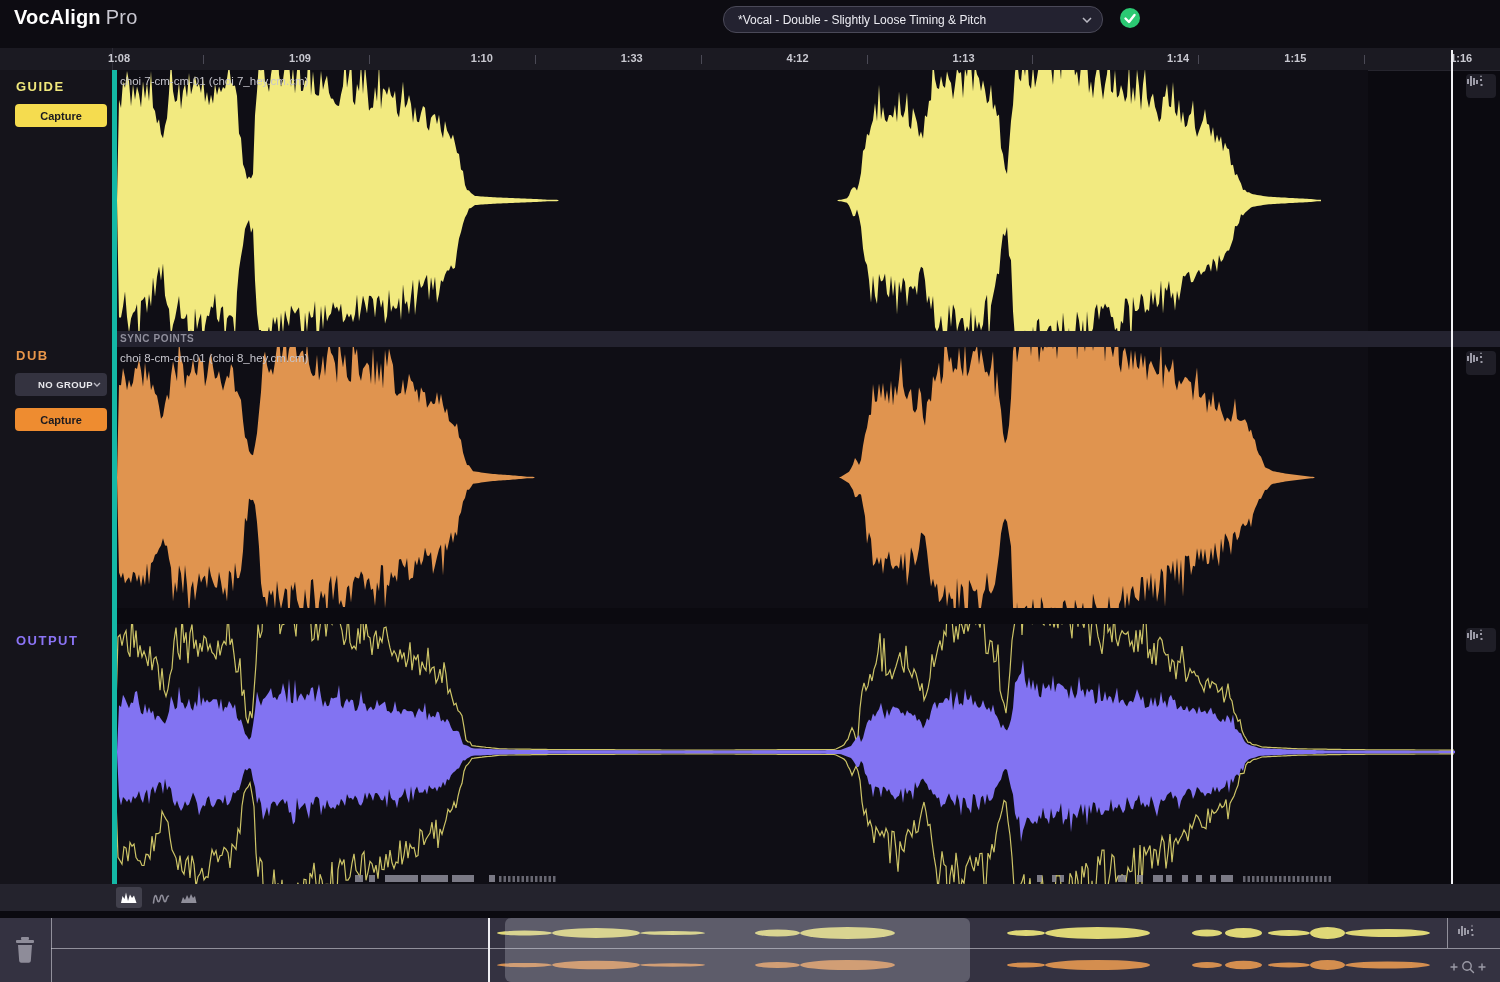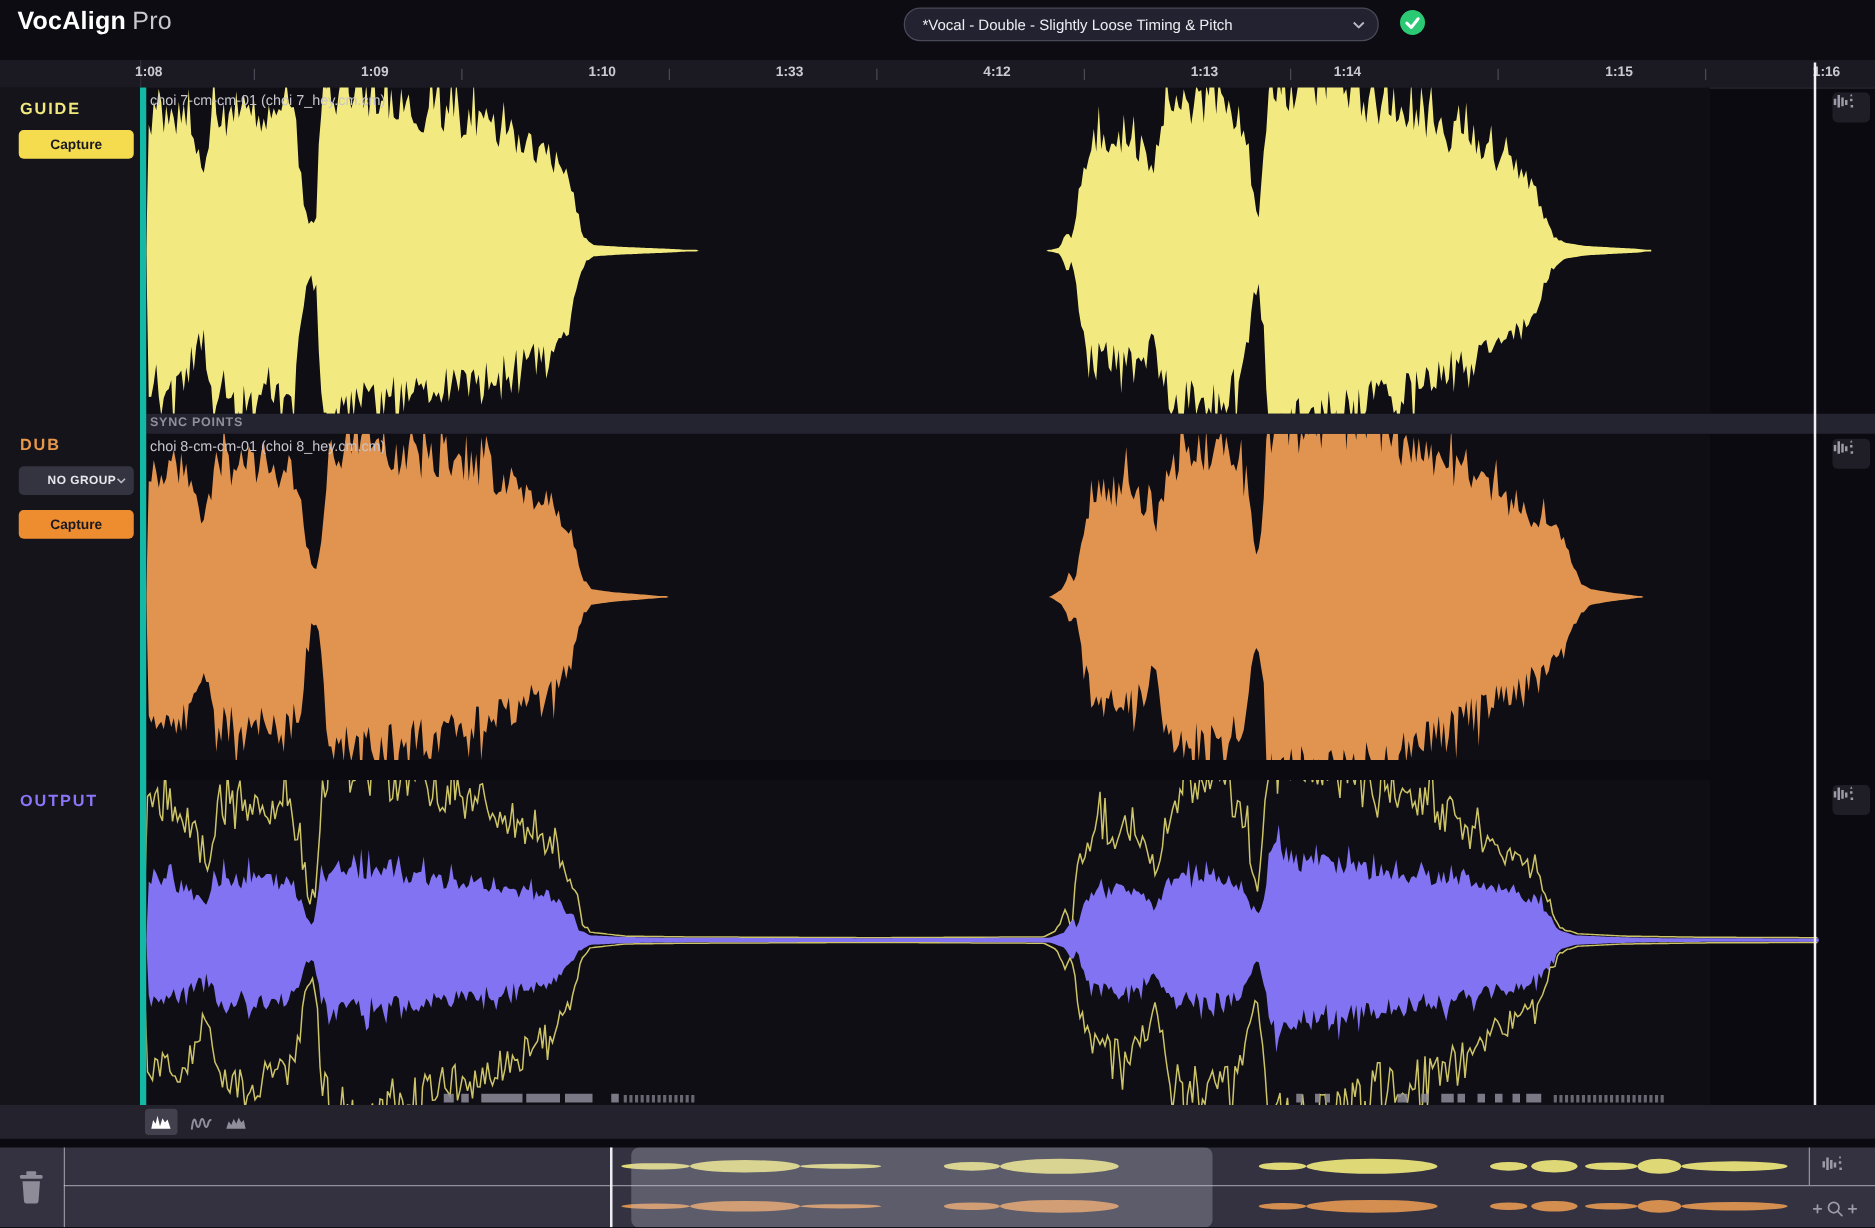--- a/index.html
+++ b/index.html
@@ -96,21 +96,21 @@
       <span class="rl" style="left: 288.9px;">1:09</span>
       <div class="tick" style="left: 368.85px;"></div>
       <span class="rl" style="left: 454.8px; margin-left: 16px;">1:10</span>
       <div class="tick" style="left: 534.75px;"></div>
       <span class="rl" style="left: 620.7px;">1:33</span>
       <div class="tick" style="left: 700.65px;"></div>
       <span class="rl" style="left: 786.6px;">4:12</span>
       <div class="tick" style="left: 866.55px;"></div>
       <span class="rl" style="left: 952.5px;">1:13</span>
       <div class="tick" style="left: 1032.45px;"></div>
-      <span class="rl" style="left: 1067px;">1:14</span>
+      <span class="rl" style="left: 1167px;">1:14</span>
       <div class="tick" style="left: 1198.35px;"></div>
       <span class="rl" style="left: 1284.3px;">1:15</span>
       <div class="tick" style="left: 1364.25px;"></div>
       <span class="rl" style="left: 1450.2px;">1:16</span>
     </div>
 
   <div class="track" id="track-guide">
     <svg id="wave-guide" width="1500" height="261" viewBox="0 0 1500 261">
         <path d="M117.0 130.5L119.0 29.8L121.0 38.0L123.0 11.2L125.0 18.1L127.0 1.0L129.0 11.4L131.0 36.2L133.0 14.6L135.0 29.8L137.0 16.4L139.0 24.2L141.0 37.5L143.0 11.3L145.0 28.8L147.0 13.1L149.0 31.2L151.0 1.0L153.0 37.6L155.0 41.0L157.0 53.4L159.0 49.2L161.0 63.9L163.0 68.2L165.0 55.8L167.0 48.3L169.0 22.9L171.0 -11.0L173.0 20.9L175.0 32.1L177.0 30.6L179.0 12.0L181.0 39.4L183.0 20.9L185.0 14.1L187.0 27.5L189.0 3.0L191.0 24.4L193.0 16.0L195.0 5.5L197.0 16.9L199.0 13.6L201.0 23.0L203.0 7.5L205.0 32.1L207.0 22.1L209.0 35.5L211.0 24.7L213.0 33.8L215.0 14.1L217.0 25.0L219.0 16.6L221.0 22.3L223.0 17.1L225.0 18.8L227.0 8.7L229.0 -5.7L231.0 12.2L233.0 15.9L235.0 15.6L237.0 26.0L239.0 63.5L241.0 68.1L243.0 94.2L245.0 99.5L247.0 109.2L249.0 106.5L251.0 108.4L253.0 104.0L255.0 45.3L257.0 21.6L259.0 -9.2L261.0 1.4L263.0 -13.4L265.0 11.6L267.0 12.5L269.0 22.0L271.0 4.5L273.0 -7.8L275.0 -38.4L277.0 -41.8L279.0 4.5L281.0 16.7L283.0 10.0L285.0 -5.5L287.0 -9.3L289.0 -6.7L291.0 16.9L293.0 -2.0L295.0 23.5L297.0 0.6L299.0 -16.3L301.0 21.1L303.0 20.7L305.0 10.6L307.0 10.4L309.0 -29.1L311.0 25.4L313.0 1.4L315.0 23.7L317.0 25.5L319.0 25.4L321.0 0.7L323.0 19.8L325.0 11.2L327.0 5.4L329.0 22.7L331.0 28.6L333.0 28.7L335.0 33.6L337.0 35.6L339.0 35.9L341.0 24.5L343.0 16.1L345.0 -13.6L347.0 17.8L349.0 4.8L351.0 -11.4L353.0 31.3L355.0 35.3L357.0 14.0L359.0 21.3L361.0 -5.6L363.0 23.9L365.0 -4.9L367.0 16.5L369.0 40.7L371.0 37.8L373.0 37.8L375.0 16.9L377.0 31.4L379.0 -5.9L381.0 39.2L383.0 18.2L385.0 20.1L387.0 24.9L389.0 16.3L391.0 25.4L393.0 28.2L395.0 20.8L397.0 42.8L399.0 47.5L401.0 31.3L403.0 11.4L405.0 38.0L407.0 33.9L409.0 25.1L411.0 34.1L413.0 52.7L415.0 37.1L417.0 51.6L419.0 52.3L421.0 42.9L423.0 35.9L425.0 37.8L427.0 57.3L429.0 60.8L431.0 47.8L433.0 44.9L435.0 44.0L437.0 54.2L439.0 44.7L441.0 61.1L443.0 68.3L445.0 51.0L447.0 60.5L449.0 64.4L451.0 69.4L453.0 64.5L455.0 73.4L457.0 82.7L459.0 84.0L461.0 99.6L463.0 101.1L465.0 115.0L467.0 119.9L469.0 120.5L471.0 123.1L473.0 124.6L475.0 126.0L477.0 126.1L479.0 126.3L481.0 126.4L483.0 126.5L485.0 126.7L487.0 126.8L489.0 126.9L491.0 127.0L493.0 127.2L495.0 127.3L497.0 127.4L499.0 127.5L501.0 127.6L503.0 127.7L505.0 127.7L507.0 127.8L509.0 127.9L511.0 128.0L513.0 128.1L515.0 128.2L517.0 128.3L519.0 128.3L521.0 128.4L523.0 128.5L525.0 128.6L527.0 128.7L529.0 128.7L531.0 128.8L533.0 128.9L535.0 129.0L537.0 129.1L539.0 129.2L541.0 129.3L543.0 129.4L545.0 129.6L547.0 129.7L549.0 129.8L551.0 129.8L553.0 129.8L555.0 129.8L557.0 129.8L559.0 130.5L561.0 130.5L563.0 130.5L565.0 130.5L567.0 130.5L569.0 130.5L571.0 130.5L573.0 130.5L575.0 130.5L577.0 130.5L579.0 130.5L581.0 130.5L583.0 130.5L585.0 130.5L587.0 130.5L589.0 130.5L591.0 130.5L593.0 130.5L595.0 130.5L597.0 130.5L599.0 130.5L601.0 130.5L603.0 130.5L605.0 130.5L607.0 130.5L609.0 130.5L611.0 130.5L613.0 130.5L615.0 130.5L617.0 130.5L619.0 130.5L621.0 130.5L623.0 130.5L625.0 130.5L627.0 130.5L629.0 130.5L631.0 130.5L633.0 130.5L635.0 130.5L637.0 130.5L639.0 130.5L641.0 130.5L643.0 130.5L645.0 130.5L647.0 130.5L649.0 130.5L651.0 130.5L653.0 130.5L655.0 130.5L657.0 130.5L659.0 130.5L661.0 130.5L663.0 130.5L665.0 130.5L667.0 130.5L669.0 130.5L671.0 130.5L673.0 130.5L675.0 130.5L677.0 130.5L679.0 130.5L681.0 130.5L683.0 130.5L685.0 130.5L687.0 130.5L689.0 130.5L691.0 130.5L693.0 130.5L695.0 130.5L697.0 130.5L699.0 130.5L701.0 130.5L703.0 130.5L705.0 130.5L707.0 130.5L709.0 130.5L711.0 130.5L713.0 130.5L715.0 130.5L717.0 130.5L719.0 130.5L721.0 130.5L723.0 130.5L725.0 130.5L727.0 130.5L729.0 130.5L731.0 130.5L733.0 130.5L735.0 130.5L737.0 130.5L739.0 130.5L741.0 130.5L743.0 130.5L745.0 130.5L747.0 130.5L749.0 130.5L751.0 130.5L753.0 130.5L755.0 130.5L757.0 130.5L759.0 130.5L761.0 130.5L763.0 130.5L765.0 130.5L767.0 130.5L769.0 130.5L771.0 130.5L773.0 130.5L775.0 130.5L777.0 130.5L779.0 130.5L781.0 130.5L783.0 130.5L785.0 130.5L787.0 130.5L789.0 130.5L791.0 130.5L793.0 130.5L795.0 130.5L797.0 130.5L799.0 130.5L801.0 130.5L803.0 130.5L805.0 130.5L807.0 130.5L809.0 130.5L811.0 130.5L813.0 130.5L815.0 130.5L817.0 130.5L819.0 130.5L821.0 130.5L823.0 130.5L825.0 130.5L827.0 130.5L829.0 130.5L831.0 130.5L833.0 130.5L835.0 130.5L837.0 130.5L839.0 129.8L841.0 129.7L843.0 129.2L845.0 128.7L847.0 128.2L849.0 125.4L851.0 119.9L853.0 117.4L855.0 117.2L857.0 120.6L859.0 113.2L861.0 102.9L863.0 80.9L865.0 78.4L867.0 63.7L869.0 65.7L871.0 56.6L873.0 50.2L875.0 33.0L877.0 51.3L879.0 14.7L881.0 49.5L883.0 36.9L885.0 49.9L887.0 52.2L889.0 45.0L891.0 44.9L893.0 47.7L895.0 34.8L897.0 52.3L899.0 21.6L901.0 44.6L903.0 47.8L905.0 40.5L907.0 22.5L909.0 55.9L911.0 59.3L913.0 38.0L915.0 45.0L917.0 52.5L919.0 67.0L921.0 61.5L923.0 68.7L925.0 45.3L927.0 47.2L929.0 31.1L931.0 30.3L933.0 -10.1L935.0 9.3L937.0 18.1L939.0 19.1L941.0 5.9L943.0 15.8L945.0 18.0L947.0 1.3L949.0 9.3L951.0 13.0L953.0 29.4L955.0 15.3L957.0 -1.4L959.0 3.4L961.0 2.0L963.0 28.3L965.0 -1.7L967.0 6.7L969.0 -18.4L971.0 -5.8L973.0 21.3L975.0 -5.8L977.0 4.6L979.0 8.2L981.0 21.2L983.0 10.2L985.0 20.0L987.0 33.6L989.0 31.0L991.0 14.4L993.0 39.8L995.0 34.1L997.0 46.3L999.0 44.6L1001.0 78.1L1003.0 84.2L1005.0 98.8L1007.0 103.9L1009.0 76.9L1011.0 51.0L1013.0 35.1L1015.0 2.8L1017.0 -10.8L1019.0 8.5L1021.0 11.6L1023.0 -10.7L1025.0 6.1L1027.0 -17.4L1029.0 14.7L1031.0 19.0L1033.0 -3.7L1035.0 17.5L1037.0 7.6L1039.0 -5.4L1041.0 -1.1L1043.0 -7.6L1045.0 -28.1L1047.0 -5.6L1049.0 -33.8L1051.0 -3.6L1053.0 14.9L1055.0 -17.1L1057.0 -6.8L1059.0 -13.9L1061.0 9.8L1063.0 -36.4L1065.0 -0.9L1067.0 -35.3L1069.0 -2.1L1071.0 -12.4L1073.0 -14.6L1075.0 5.5L1077.0 1.2L1079.0 16.8L1081.0 -3.8L1083.0 -7.2L1085.0 -23.3L1087.0 -8.9L1089.0 23.1L1091.0 11.2L1093.0 28.4L1095.0 8.5L1097.0 -1.9L1099.0 -2.0L1101.0 14.5L1103.0 29.8L1105.0 14.8L1107.0 4.1L1109.0 -19.9L1111.0 21.2L1113.0 22.9L1115.0 -0.1L1117.0 27.7L1119.0 25.3L1121.0 15.0L1123.0 21.9L1125.0 32.0L1127.0 26.5L1129.0 -5.1L1131.0 34.2L1133.0 17.1L1135.0 32.0L1137.0 -0.6L1139.0 15.7L1141.0 40.4L1143.0 14.3L1145.0 -1.2L1147.0 28.1L1149.0 37.9L1151.0 27.8L1153.0 23.5L1155.0 36.7L1157.0 42.9L1159.0 52.2L1161.0 48.2L1163.0 27.0L1165.0 26.4L1167.0 13.7L1169.0 36.3L1171.0 37.3L1173.0 11.9L1175.0 41.9L1177.0 46.6L1179.0 29.6L1181.0 53.3L1183.0 41.5L1185.0 57.3L1187.0 55.6L1189.0 45.8L1191.0 43.6L1193.0 30.2L1195.0 57.7L1197.0 66.9L1199.0 60.9L1201.0 55.4L1203.0 50.0L1205.0 39.1L1207.0 53.7L1209.0 54.7L1211.0 66.8L1213.0 56.9L1215.0 73.3L1217.0 64.6L1219.0 72.3L1221.0 66.3L1223.0 81.4L1225.0 72.4L1227.0 78.2L1229.0 79.2L1231.0 95.2L1233.0 94.8L1235.0 105.2L1237.0 103.9L1239.0 109.5L1241.0 113.6L1243.0 120.1L1245.0 119.8L1247.0 122.3L1249.0 122.2L1251.0 123.5L1253.0 124.3L1255.0 124.6L1257.0 124.9L1259.0 125.2L1261.0 125.5L1263.0 125.9L1265.0 126.2L1267.0 126.5L1269.0 126.7L1271.0 126.8L1273.0 127.0L1275.0 127.1L1277.0 127.2L1279.0 127.3L1281.0 127.4L1283.0 127.5L1285.0 127.6L1287.0 127.8L1289.0 127.9L1291.0 128.0L1293.0 128.1L1295.0 128.2L1297.0 128.3L1299.0 128.4L1301.0 128.5L1303.0 128.6L1305.0 128.7L1307.0 128.8L1309.0 128.9L1311.0 129.1L1313.0 129.3L1315.0 129.6L1317.0 129.8L1319.0 129.8L1321.0 129.8L1321.0 131.2L1319.0 131.2L1317.0 131.2L1315.0 131.4L1313.0 131.7L1311.0 131.9L1309.0 132.1L1307.0 132.2L1305.0 132.3L1303.0 132.4L1301.0 132.5L1299.0 132.6L1297.0 132.7L1295.0 132.8L1293.0 132.9L1291.0 133.0L1289.0 133.1L1287.0 133.2L1285.0 133.4L1283.0 133.5L1281.0 133.6L1279.0 133.7L1277.0 133.8L1275.0 133.9L1273.0 134.0L1271.0 134.2L1269.0 134.3L1267.0 134.5L1265.0 134.8L1263.0 135.1L1261.0 135.5L1259.0 135.8L1257.0 136.1L1255.0 136.4L1253.0 136.7L1251.0 137.5L1249.0 139.2L1247.0 140.9L1245.0 142.8L1243.0 145.5L1241.0 144.2L1239.0 152.9L1237.0 156.3L1235.0 156.1L1233.0 169.2L1231.0 174.9L1229.0 180.6L1227.0 180.8L1225.0 183.8L1223.0 189.6L1221.0 191.9L1219.0 185.0L1217.0 202.0L1215.0 192.1L1213.0 188.4L1211.0 201.7L1209.0 194.2L1207.0 194.9L1205.0 201.2L1203.0 202.1L1201.0 205.0L1199.0 199.7L1197.0 202.7L1195.0 207.4L1193.0 212.0L1191.0 212.2L1189.0 201.8L1187.0 203.3L1185.0 206.4L1183.0 205.7L1181.0 218.5L1179.0 230.7L1177.0 220.8L1175.0 240.8L1173.0 222.3L1171.0 228.8L1169.0 210.8L1167.0 221.1L1165.0 217.3L1163.0 243.8L1161.0 210.2L1159.0 233.4L1157.0 237.5L1155.0 222.0L1153.0 235.2L1151.0 218.7L1149.0 241.2L1147.0 239.0L1145.0 243.0L1143.0 227.1L1141.0 223.5L1139.0 238.5L1137.0 240.9L1135.0 241.1L1133.0 226.7L1131.0 276.8L1129.0 236.2L1127.0 228.8L1125.0 228.4L1123.0 253.7L1121.0 250.8L1119.0 270.0L1117.0 257.7L1115.0 260.3L1113.0 247.2L1111.0 246.8L1109.0 236.8L1107.0 237.8L1105.0 233.5L1103.0 239.3L1101.0 235.8L1099.0 249.9L1097.0 233.9L1095.0 238.9L1093.0 258.6L1091.0 263.5L1089.0 266.9L1087.0 241.1L1085.0 283.1L1083.0 249.9L1081.0 267.7L1079.0 250.5L1077.0 241.6L1075.0 265.5L1073.0 299.8L1071.0 296.4L1069.0 257.7L1067.0 271.5L1065.0 264.5L1063.0 242.6L1061.0 274.5L1059.0 259.2L1057.0 249.6L1055.0 305.7L1053.0 269.5L1051.0 255.4L1049.0 256.6L1047.0 260.7L1045.0 264.4L1043.0 265.8L1041.0 279.0L1039.0 248.4L1037.0 251.1L1035.0 277.7L1033.0 256.5L1031.0 278.6L1029.0 270.1L1027.0 278.8L1025.0 260.1L1023.0 273.7L1021.0 261.5L1019.0 283.7L1017.0 277.2L1015.0 268.1L1013.0 241.2L1011.0 190.2L1009.0 185.6L1007.0 156.9L1005.0 166.3L1003.0 163.6L1001.0 179.7L999.0 204.3L997.0 203.5L995.0 216.2L993.0 225.9L991.0 235.4L989.0 271.0L987.0 224.7L985.0 231.4L983.0 254.5L981.0 260.6L979.0 251.5L977.0 259.0L975.0 244.4L973.0 276.9L971.0 237.1L969.0 261.1L967.0 255.9L965.0 263.3L963.0 248.0L961.0 248.3L959.0 253.6L957.0 261.7L955.0 240.1L953.0 234.2L951.0 257.1L949.0 234.8L947.0 263.2L945.0 274.5L943.0 263.1L941.0 245.4L939.0 256.9L937.0 261.7L935.0 257.0L933.0 226.0L931.0 239.5L929.0 225.5L927.0 233.2L925.0 210.2L923.0 198.3L921.0 196.8L919.0 203.3L917.0 225.2L915.0 215.5L913.0 219.4L911.0 215.9L909.0 217.6L907.0 236.7L905.0 212.1L903.0 207.4L901.0 223.3L899.0 211.4L897.0 244.6L895.0 209.5L893.0 226.3L891.0 205.7L889.0 227.5L887.0 224.0L885.0 203.4L883.0 210.2L881.0 211.6L879.0 204.1L877.0 234.1L875.0 226.1L873.0 205.5L871.0 232.8L869.0 209.9L867.0 195.1L865.0 190.7L863.0 178.5L861.0 157.1L859.0 146.7L857.0 139.4L855.0 146.0L853.0 146.2L851.0 140.2L849.0 135.6L847.0 132.8L845.0 132.3L843.0 131.8L841.0 131.3L839.0 131.2L837.0 130.5L835.0 130.5L833.0 130.5L831.0 130.5L829.0 130.5L827.0 130.5L825.0 130.5L823.0 130.5L821.0 130.5L819.0 130.5L817.0 130.5L815.0 130.5L813.0 130.5L811.0 130.5L809.0 130.5L807.0 130.5L805.0 130.5L803.0 130.5L801.0 130.5L799.0 130.5L797.0 130.5L795.0 130.5L793.0 130.5L791.0 130.5L789.0 130.5L787.0 130.5L785.0 130.5L783.0 130.5L781.0 130.5L779.0 130.5L777.0 130.5L775.0 130.5L773.0 130.5L771.0 130.5L769.0 130.5L767.0 130.5L765.0 130.5L763.0 130.5L761.0 130.5L759.0 130.5L757.0 130.5L755.0 130.5L753.0 130.5L751.0 130.5L749.0 130.5L747.0 130.5L745.0 130.5L743.0 130.5L741.0 130.5L739.0 130.5L737.0 130.5L735.0 130.5L733.0 130.5L731.0 130.5L729.0 130.5L727.0 130.5L725.0 130.5L723.0 130.5L721.0 130.5L719.0 130.5L717.0 130.5L715.0 130.5L713.0 130.5L711.0 130.5L709.0 130.5L707.0 130.5L705.0 130.5L703.0 130.5L701.0 130.5L699.0 130.5L697.0 130.5L695.0 130.5L693.0 130.5L691.0 130.5L689.0 130.5L687.0 130.5L685.0 130.5L683.0 130.5L681.0 130.5L679.0 130.5L677.0 130.5L675.0 130.5L673.0 130.5L671.0 130.5L669.0 130.5L667.0 130.5L665.0 130.5L663.0 130.5L661.0 130.5L659.0 130.5L657.0 130.5L655.0 130.5L653.0 130.5L651.0 130.5L649.0 130.5L647.0 130.5L645.0 130.5L643.0 130.5L641.0 130.5L639.0 130.5L637.0 130.5L635.0 130.5L633.0 130.5L631.0 130.5L629.0 130.5L627.0 130.5L625.0 130.5L623.0 130.5L621.0 130.5L619.0 130.5L617.0 130.5L615.0 130.5L613.0 130.5L611.0 130.5L609.0 130.5L607.0 130.5L605.0 130.5L603.0 130.5L601.0 130.5L599.0 130.5L597.0 130.5L595.0 130.5L593.0 130.5L591.0 130.5L589.0 130.5L587.0 130.5L585.0 130.5L583.0 130.5L581.0 130.5L579.0 130.5L577.0 130.5L575.0 130.5L573.0 130.5L571.0 130.5L569.0 130.5L567.0 130.5L565.0 130.5L563.0 130.5L561.0 130.5L559.0 130.5L557.0 131.2L555.0 131.2L553.0 131.2L551.0 131.2L549.0 131.2L547.0 131.3L545.0 131.4L543.0 131.6L541.0 131.7L539.0 131.8L537.0 131.9L535.0 132.0L533.0 132.1L531.0 132.2L529.0 132.3L527.0 132.3L525.0 132.4L523.0 132.5L521.0 132.6L519.0 132.7L517.0 132.7L515.0 132.8L513.0 132.9L511.0 133.0L509.0 133.1L507.0 133.2L505.0 133.3L503.0 133.3L501.0 133.4L499.0 133.5L497.0 133.6L495.0 133.7L493.0 133.8L491.0 134.0L489.0 134.1L487.0 134.2L485.0 134.3L483.0 134.5L481.0 134.6L479.0 134.7L477.0 134.9L475.0 135.0L473.0 136.4L471.0 137.9L469.0 138.4L467.0 144.0L465.0 147.4L463.0 153.8L461.0 162.0L459.0 168.5L457.0 181.3L455.0 197.7L453.0 198.9L451.0 195.2L449.0 200.5L447.0 200.4L445.0 204.7L443.0 212.0L441.0 210.2L439.0 224.2L437.0 233.0L435.0 206.8L433.0 220.4L431.0 207.2L429.0 230.2L427.0 204.8L425.0 209.3L423.0 215.5L421.0 218.0L419.0 209.0L417.0 227.1L415.0 245.3L413.0 209.5L411.0 225.9L409.0 244.5L407.0 230.9L405.0 234.5L403.0 214.2L401.0 250.2L399.0 227.7L397.0 238.3L395.0 238.7L393.0 235.2L391.0 242.1L389.0 219.7L387.0 246.2L385.0 253.7L383.0 229.6L381.0 237.7L379.0 225.4L377.0 228.6L375.0 247.7L373.0 229.3L371.0 226.1L369.0 225.7L367.0 243.5L365.0 233.4L363.0 225.4L361.0 238.7L359.0 251.3L357.0 224.4L355.0 244.3L353.0 252.3L351.0 243.8L349.0 247.6L347.0 243.2L345.0 249.7L343.0 252.5L341.0 233.6L339.0 242.1L337.0 236.6L335.0 238.8L333.0 232.0L331.0 243.6L329.0 245.9L327.0 251.4L325.0 234.4L323.0 259.5L321.0 236.1L319.0 263.0L317.0 271.9L315.0 231.0L313.0 246.9L311.0 247.7L309.0 240.5L307.0 262.3L305.0 242.6L303.0 280.6L301.0 258.9L299.0 237.3L297.0 240.2L295.0 243.7L293.0 240.2L291.0 235.5L289.0 256.3L287.0 249.5L285.0 240.3L283.0 263.6L281.0 242.8L279.0 267.8L277.0 246.5L275.0 254.7L273.0 246.9L271.0 268.2L269.0 256.4L267.0 265.6L265.0 303.4L263.0 271.8L261.0 259.9L259.0 260.1L257.0 243.8L255.0 210.4L253.0 157.6L251.0 162.7L249.0 150.1L247.0 154.1L245.0 159.0L243.0 175.2L241.0 186.6L239.0 199.2L237.0 222.0L235.0 267.5L233.0 247.4L231.0 245.6L229.0 245.2L227.0 248.4L225.0 270.5L223.0 236.3L221.0 237.9L219.0 252.6L217.0 248.8L215.0 223.2L213.0 238.0L211.0 236.3L209.0 246.2L207.0 245.6L205.0 256.1L203.0 274.4L201.0 243.4L199.0 249.5L197.0 259.2L195.0 238.3L193.0 282.9L191.0 258.6L189.0 280.0L187.0 243.4L185.0 248.2L183.0 248.9L181.0 248.3L179.0 226.0L177.0 237.5L175.0 248.2L173.0 254.7L171.0 266.7L169.0 239.0L167.0 234.6L165.0 225.4L163.0 193.5L161.0 210.8L159.0 196.4L157.0 206.7L155.0 226.8L153.0 207.2L151.0 236.5L149.0 223.9L147.0 243.0L145.0 226.4L143.0 229.5L141.0 231.1L139.0 275.7L137.0 234.0L135.0 241.1L133.0 242.9L131.0 248.4L129.0 262.8L127.0 247.1L125.0 221.4L123.0 236.6L121.0 247.4L119.0 247.6L117.0 130.5Z" fill="#f2ea80"></path>
       </svg>

